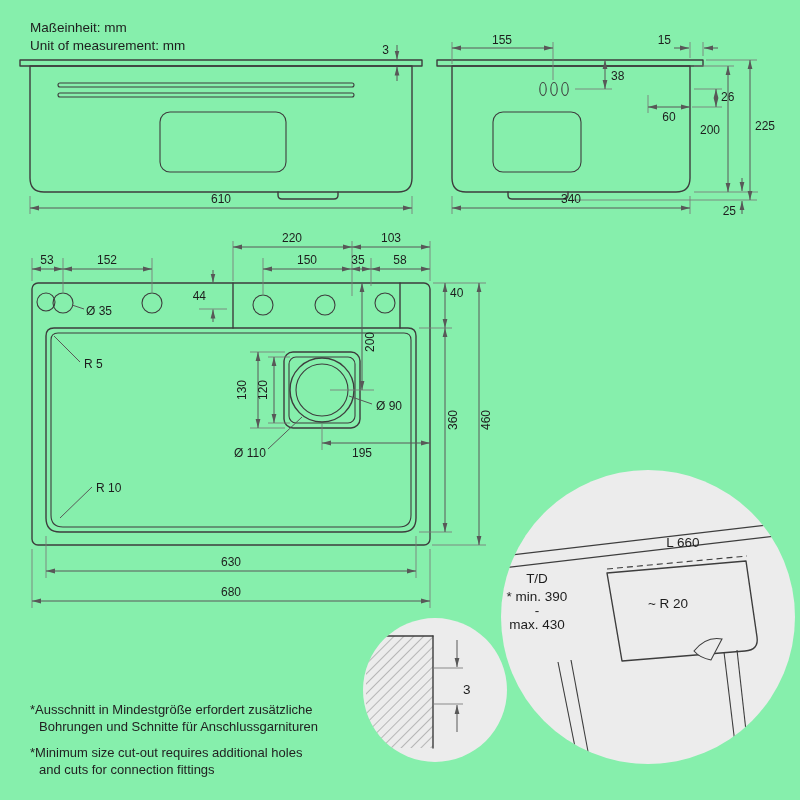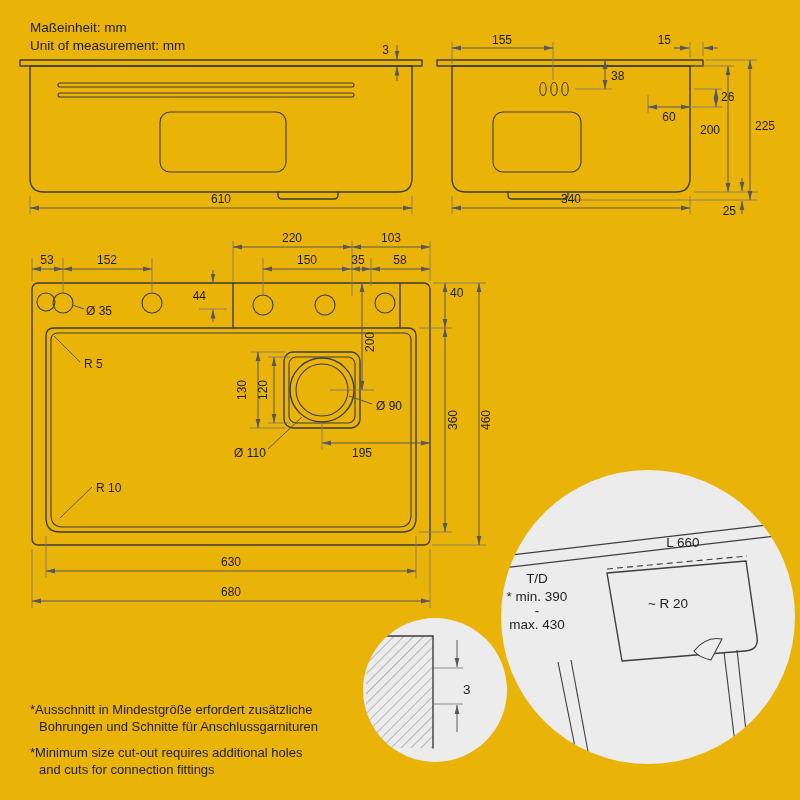--- a/index.html
+++ b/index.html
@@ -1,16 +1,16 @@
 <!DOCTYPE html>
 <html><head>
 <meta charset="utf-8">
 <style>
   html,body{margin:0;padding:0;background:#ffffff;}
-  .stage{position:relative;width:800px;height:800px;background:#eab308;overflow:hidden;
+  .stage{position:relative;width:800px;height:800px;background:#86efac;overflow:hidden;
          font-family:"Liberation Sans", sans-serif;}
   svg{display:block}
   .obj{stroke:#3d3d3d;stroke-width:1.4;fill:none;stroke-linejoin:round;stroke-linecap:round;}
   .obj2{stroke:#3d3d3d;stroke-width:1.1;fill:none;stroke-linejoin:round;}
   .dim{stroke:#585858;stroke-width:1;fill:none;}
   .ext{stroke:#787878;stroke-width:0.85;fill:none;}
   .lbl{font:12px "Liberation Sans",sans-serif;fill:#1d1d1d;}
   .lbl13{font:13.5px "Liberation Sans",sans-serif;fill:#1d1d1d;}
   .note{font:13px "Liberation Sans",sans-serif;fill:#222;}
   .detailbg{fill:#ececec;stroke:none;}

